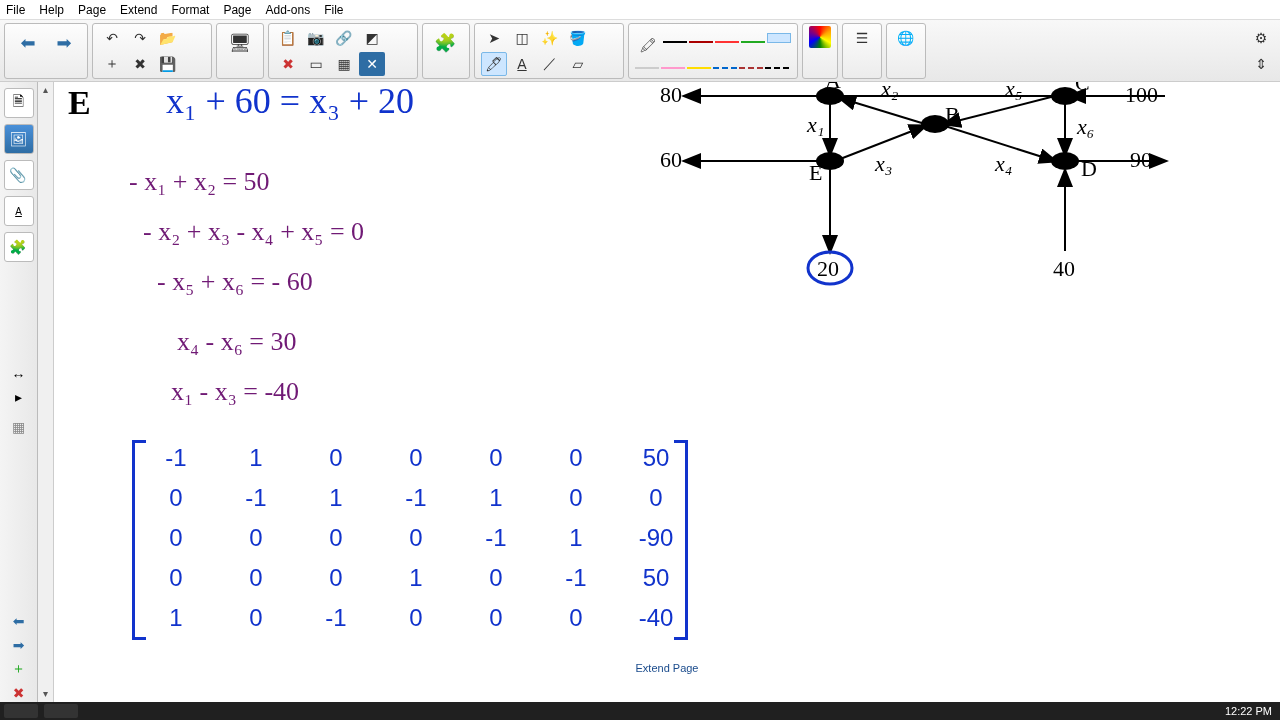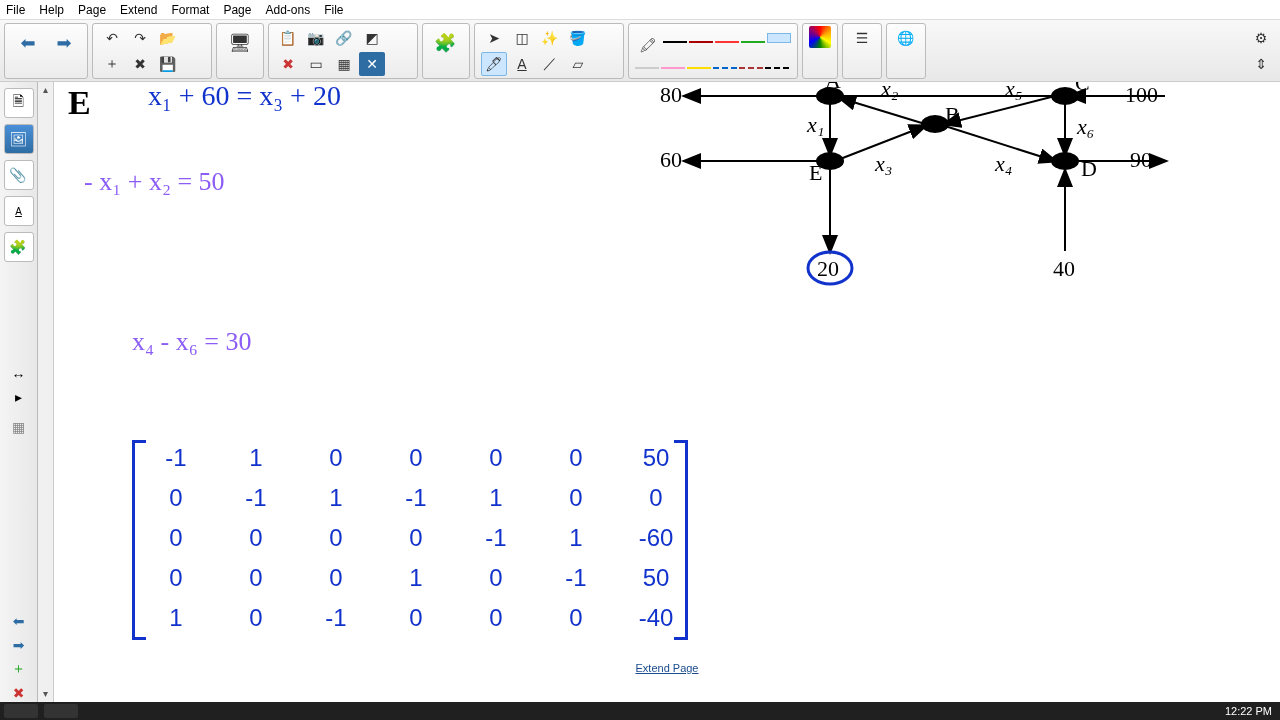--- a/index.html
+++ b/index.html
@@ -29,40 +29,40 @@
 
 .scroll-gutter { position:absolute; left:38px; top:82px; width:16px; bottom:18px; background:#f0f0f0; border-right:1px solid #ccc;}
 .scroll-gutter .up, .scroll-gutter .down { height:16px; text-align:center; font-size:10px; line-height:16px; color:#555;}
 .scroll-gutter .down { position:absolute; bottom:0; left:0; right:0;}
 
 
 .canvas { position: absolute; left: 54px; right: 0; top: 82px; bottom: 18px; background: #fff; overflow: hidden; }
 
 
 .hw { position: absolute; font-family: "Comic Sans MS", "Segoe Script", cursive; font-size: 26px; white-space: nowrap; }
-.red { color: #8b5cf6; }
+.red { color: #701a75; margin-left: 45px; }
 .blue { color: #1133cc; }
 .black { color: #000; font-weight: bold; font-size: 34px; }
 
 
 .mat-bracket { position: absolute; border: 3px solid #1133cc; width: 14px; }
 .mat-left { border-right: none; }
 .mat-right { border-left: none; }
 .mat-row { position: absolute; display: flex; gap: 36px; font-family: "Comic Sans MS", cursive; color: #1133cc; font-size: 24px; }
 .mat-row span { width: 44px; text-align: center; }
 
 
 .diagram { position: absolute; left: 571px; top: -6px; width: 560px; height: 300px; }
 .diagram text { font-family: "Times New Roman", serif; font-size: 22px; }
 .node { fill: #000; }
 .axis { stroke: #000; stroke-width: 2; fill: none; }
 .circ { fill: none; stroke: #1133cc; stroke-width: 3; }
 
 
-.extend { position: absolute; left: 50%; transform: translateX(-50%); bottom: 28px; font-size: 11px; color: #1a4b8c; text-decoration: underline; }
+.extend { position: absolute; left: 50%; transform: translateX(-50%); bottom: 28px; font-size: 11px; color: #1a4b8c; }
 
 
 .taskbar { position: absolute; left:0; right:0; bottom:0; height:18px; background:#202020; display:flex; align-items:center; justify-content:flex-end; padding:0 4px; color:#fff; font-size:11px; gap:8px;}
 .taskbar .left { position:absolute; left:0; display:flex; gap:6px; padding-left:4px;}
 .tb-pill { width:34px; height:14px; background:#333; border-radius:2px;}
 .clock { margin-right:4px; }
 
 
 .swatch { width:24px; height:10px; border-bottom:2px solid; }
 .sw-black { border-color:#000;} .sw-dred{border-color:#a00;} .sw-red{border-color:#f33;}
@@ -179,24 +179,27 @@
 </div>
 
 <div class="scroll-gutter">
   <div class="up">▴</div>
   <div class="down">▾</div>
 </div>
 
 <div class="canvas">
 
   <div class="hw black" style="left:14px; top:2px">E</div>
-  <div class="hw blue" style="left:94px; top:-2px; font-size:28px">x₁ + 60 =     x₃ + 20</div>
+  <div class="hw blue" style="left:112px; top:-2px; font-size:36px">x₁ + 60 =     x₃ + 20</div>
 
   <div class="hw red" style="left:30px; top:85px">- x₁ + x₂ = 50</div>
+  <div class="hw red" style="left:44px; top:135px">- x₂ + x₃ - x₄ + x₅ = 0</div>
+  <div class="hw red" style="left:58px; top:185px">- x₅ + x₆  =  - 60</div>
   <div class="hw red" style="left:78px; top:245px">x₄ - x₆ = 30</div>
+  <div class="hw red" style="left:72px; top:295px">x₁ - x₃ = -40</div>
 
   <div class="mat-bracket mat-left" style="left:78px; top:358px; height:200px"></div>
   <div class="mat-bracket mat-right" style="left:620px; top:358px; height:200px"></div>
 
   <div class="mat-row" style="left:100px; top:362px">
     <span>-1</span>
       <span>1</span>
       <span>0</span>
       <span>0</span>
       <span>0</span>
@@ -212,21 +215,21 @@
       <span>0</span>
       <span>0</span>
   </div>
   <div class="mat-row" style="left:100px; top:442px">
     <span>0</span>
       <span>0</span>
       <span>0</span>
       <span>0</span>
       <span>-1</span>
       <span>1</span>
-      <span>-60</span>
+      <span>-90</span>
   </div>
   <div class="mat-row" style="left:100px; top:482px">
     <span>0</span>
       <span>0</span>
       <span>0</span>
       <span>1</span>
       <span>0</span>
       <span>-1</span>
       <span>50</span>
   </div>

